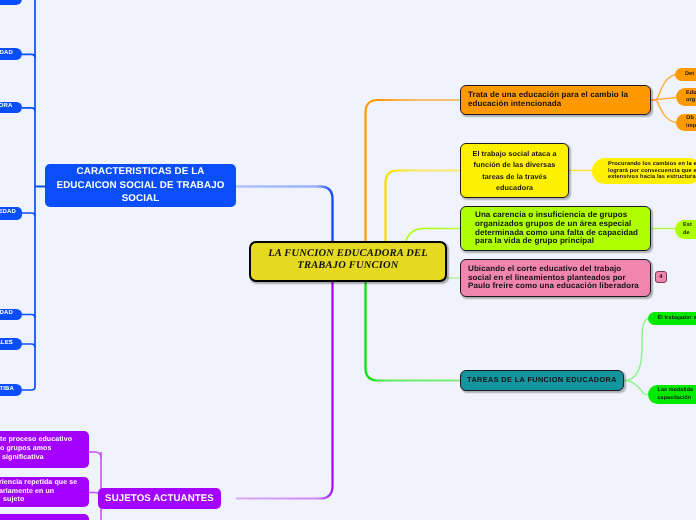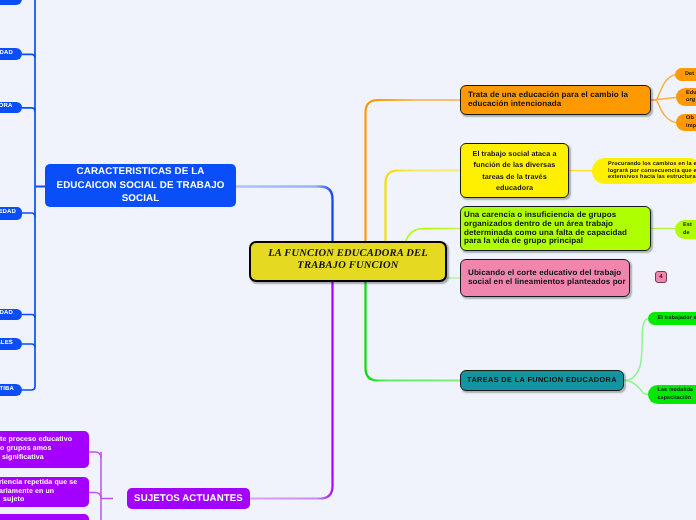--- a/index.html
+++ b/index.html
@@ -168,51 +168,52 @@
     <span>función de las diversas</span>
     <span>tareas de la través</span>
     <span>educadora</span>
   </div>
   <div class="node pill lft" style="left:592px;top:158px;width:110px;height:26px;background:#fff000;padding-left:16px;font-size:5.6px;line-height:1.2;">
     <span>Procurando los cambios en la e</span>
     <span>logrará por consecuencia que e</span>
     <span>extensivos hacia las estructura</span>
   </div>
 
-  <div class="node mn lft" style="left:460px;top:206px;width:191px;height:45px;background:#aeff00;padding-left:3px;">
+  <div class="node mn lft" style="left:460px;top:206px;width:191px;height:45px;background:#aeff00;padding-left:14px;">
     <span>Una carencia o insuficiencia de grupos</span>
-    <span>organizados dentro de un área trabajo</span>
+    <span>organizados grupos de un área especial</span>
     <span>determinada como una falta de capacidad</span>
     <span>para la vida de grupo principal</span>
   </div>
   <div class="node pill lft" style="left:675px;top:220px;width:40px;height:19px;background:#aeff00;padding-left:8px;">
     <span>Est</span>
     <span>de</span>
   </div>
 
-  <div class="node mn lft" style="left:460px;top:259px;width:170px;height:38px;background:#f086ae;padding-left:7px;">
+  <div class="node mn lft" style="left:460px;top:259px;width:191px;height:38px;background:#f086ae;padding-left:7px;">
     <span>Ubicando el corte educativo del trabajo</span>
     <span>social en el lineamientos planteados por</span>
+    <span>Paulo freire como una educación liberadora</span>
   </div>
   <div class="node" style="left:655px;top:271px;width:12px;height:12px;background:#f086ae;border:1px solid #7a3a54;border-radius:3px;font-size:6px;color:#3a1020;font-weight:bold;letter-spacing:0;">
     <span>4</span>
   </div>
 
   <div class="node mn" style="left:460px;top:370px;width:164px;height:21px;background:#13949f;font-size:7.3px;letter-spacing:0.4px;">
     <span>TAREAS DE LA FUNCION EDUCADORA</span>
   </div>
   <div class="node pill lft" style="left:648px;top:312px;width:60px;height:12.5px;background:#00ea00;padding-left:9.5px;font-size:5.3px;">
     <span>El trabajador s</span>
   </div>
   <div class="node pill lft" style="left:648px;top:385px;width:60px;height:18.5px;background:#00ea00;padding-left:9.5px;font-size:5.3px;line-height:1.6;">
     <span>Las modalida</span>
     <span>capacitación</span>
   </div>
 
-  <div class="node flat" style="left:127px;top:488px;width:123px;height:21px;background:#a300ff;color:#fff;font-size:9.7px;">
+  <div class="node flat" style="left:98px;top:488px;width:123px;height:21px;background:#a300ff;color:#fff;font-size:9.7px;">
     <span>SUJETOS ACTUANTES</span>
   </div>
   <div class="node flat lft" style="left:-73px;top:431px;width:162px;height:37px;background:#a300ff;color:#fff;font-size:7px;line-height:1.24;padding-left:73px;">
     <span>te proceso educativo</span>
     <span>o grupos amos</span>
     <span>&nbsp;significativa</span>
   </div>
   <div class="node flat lft" style="left:-73px;top:477px;width:162px;height:30px;background:#a300ff;color:#fff;font-size:7px;line-height:1.24;padding-left:72px;">
     <span>riencia repetida que se</span>
     <span>ariamente en un</span>

